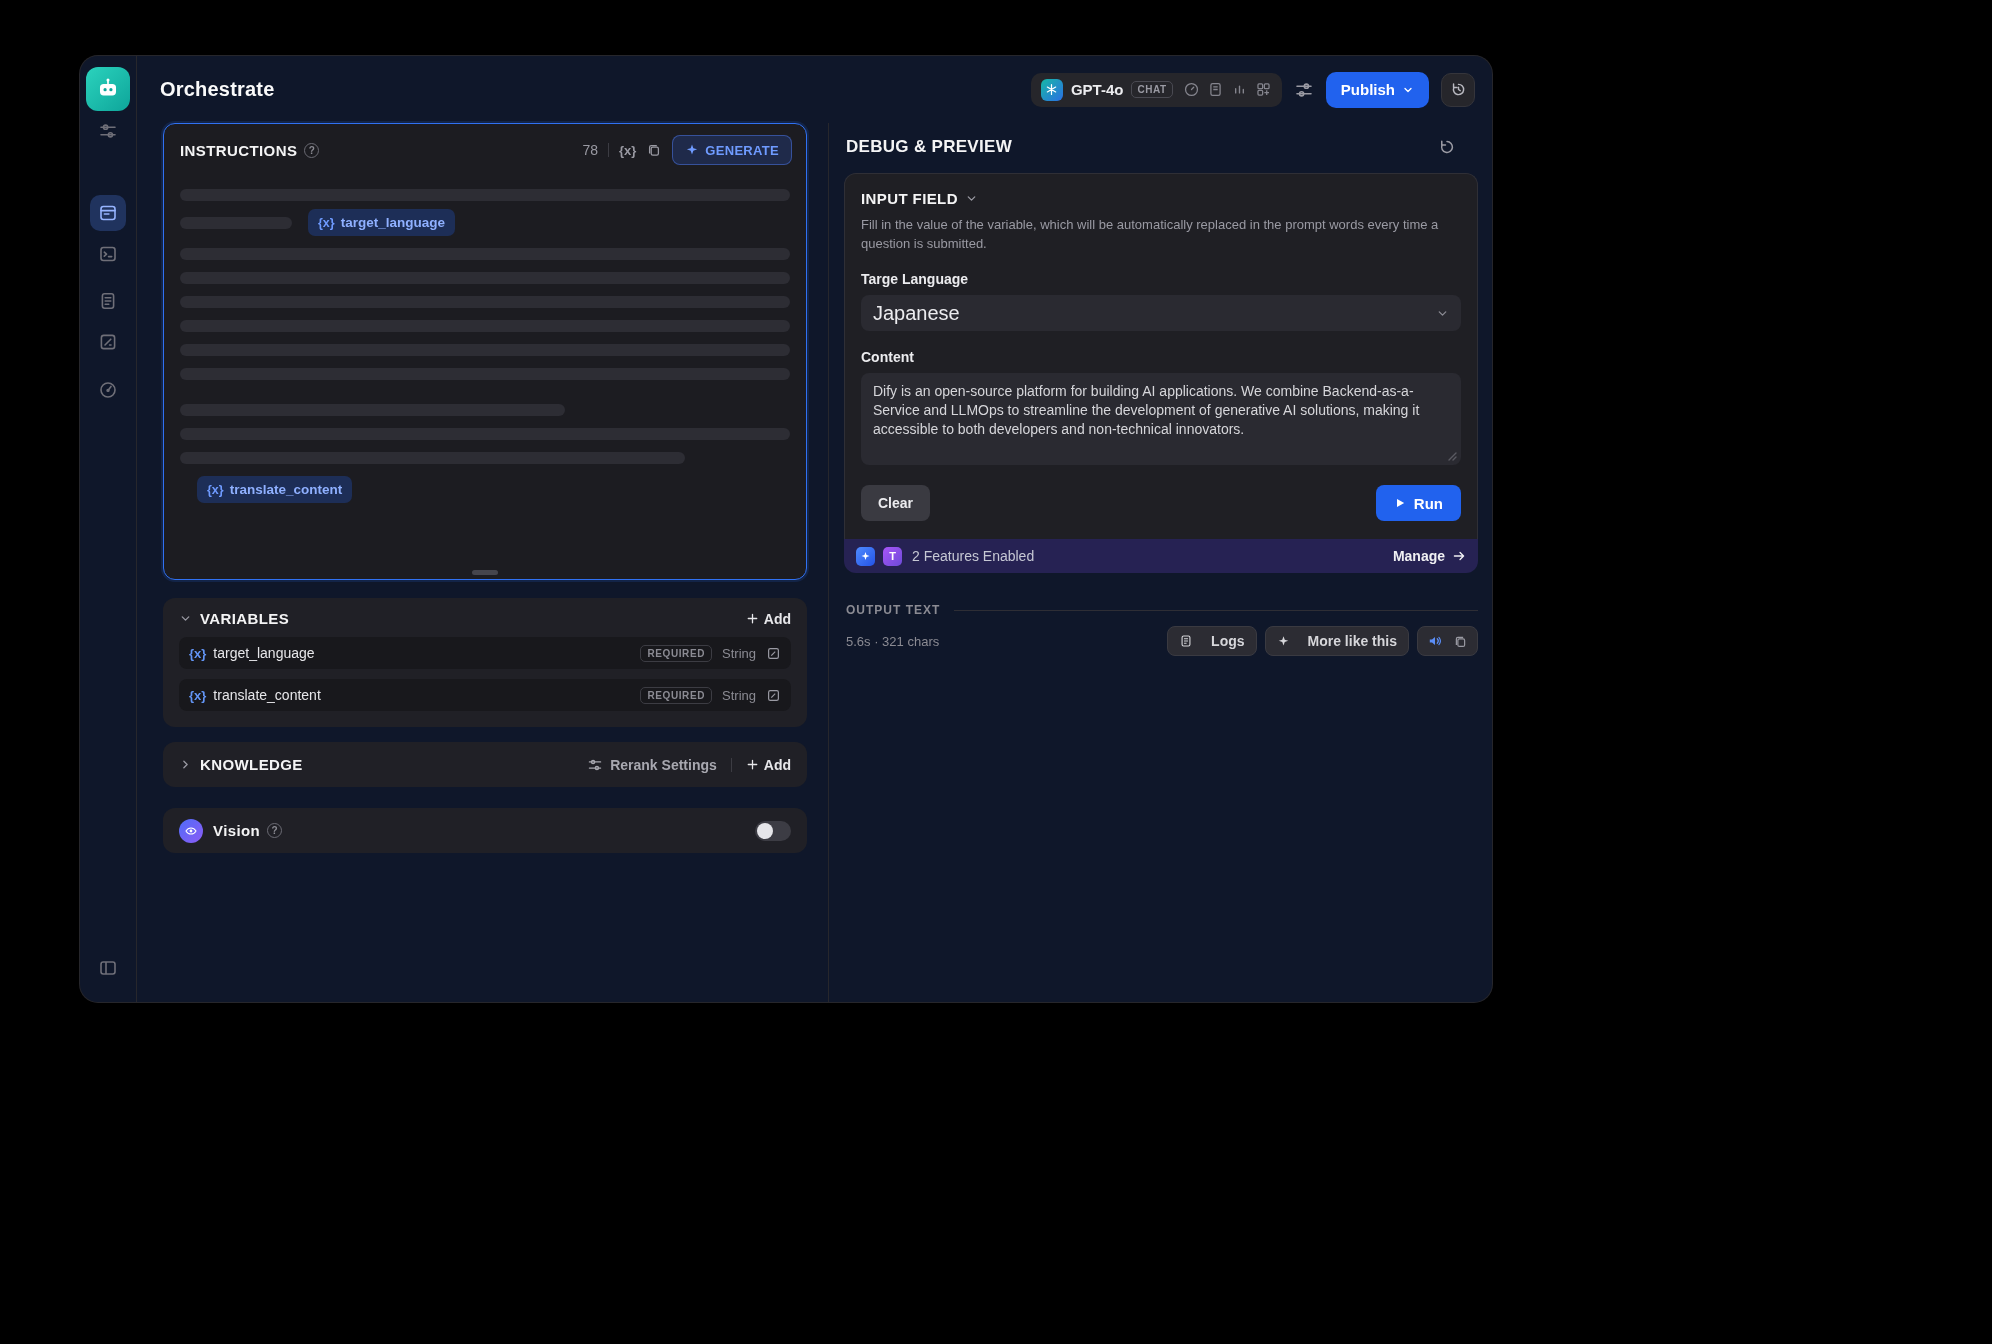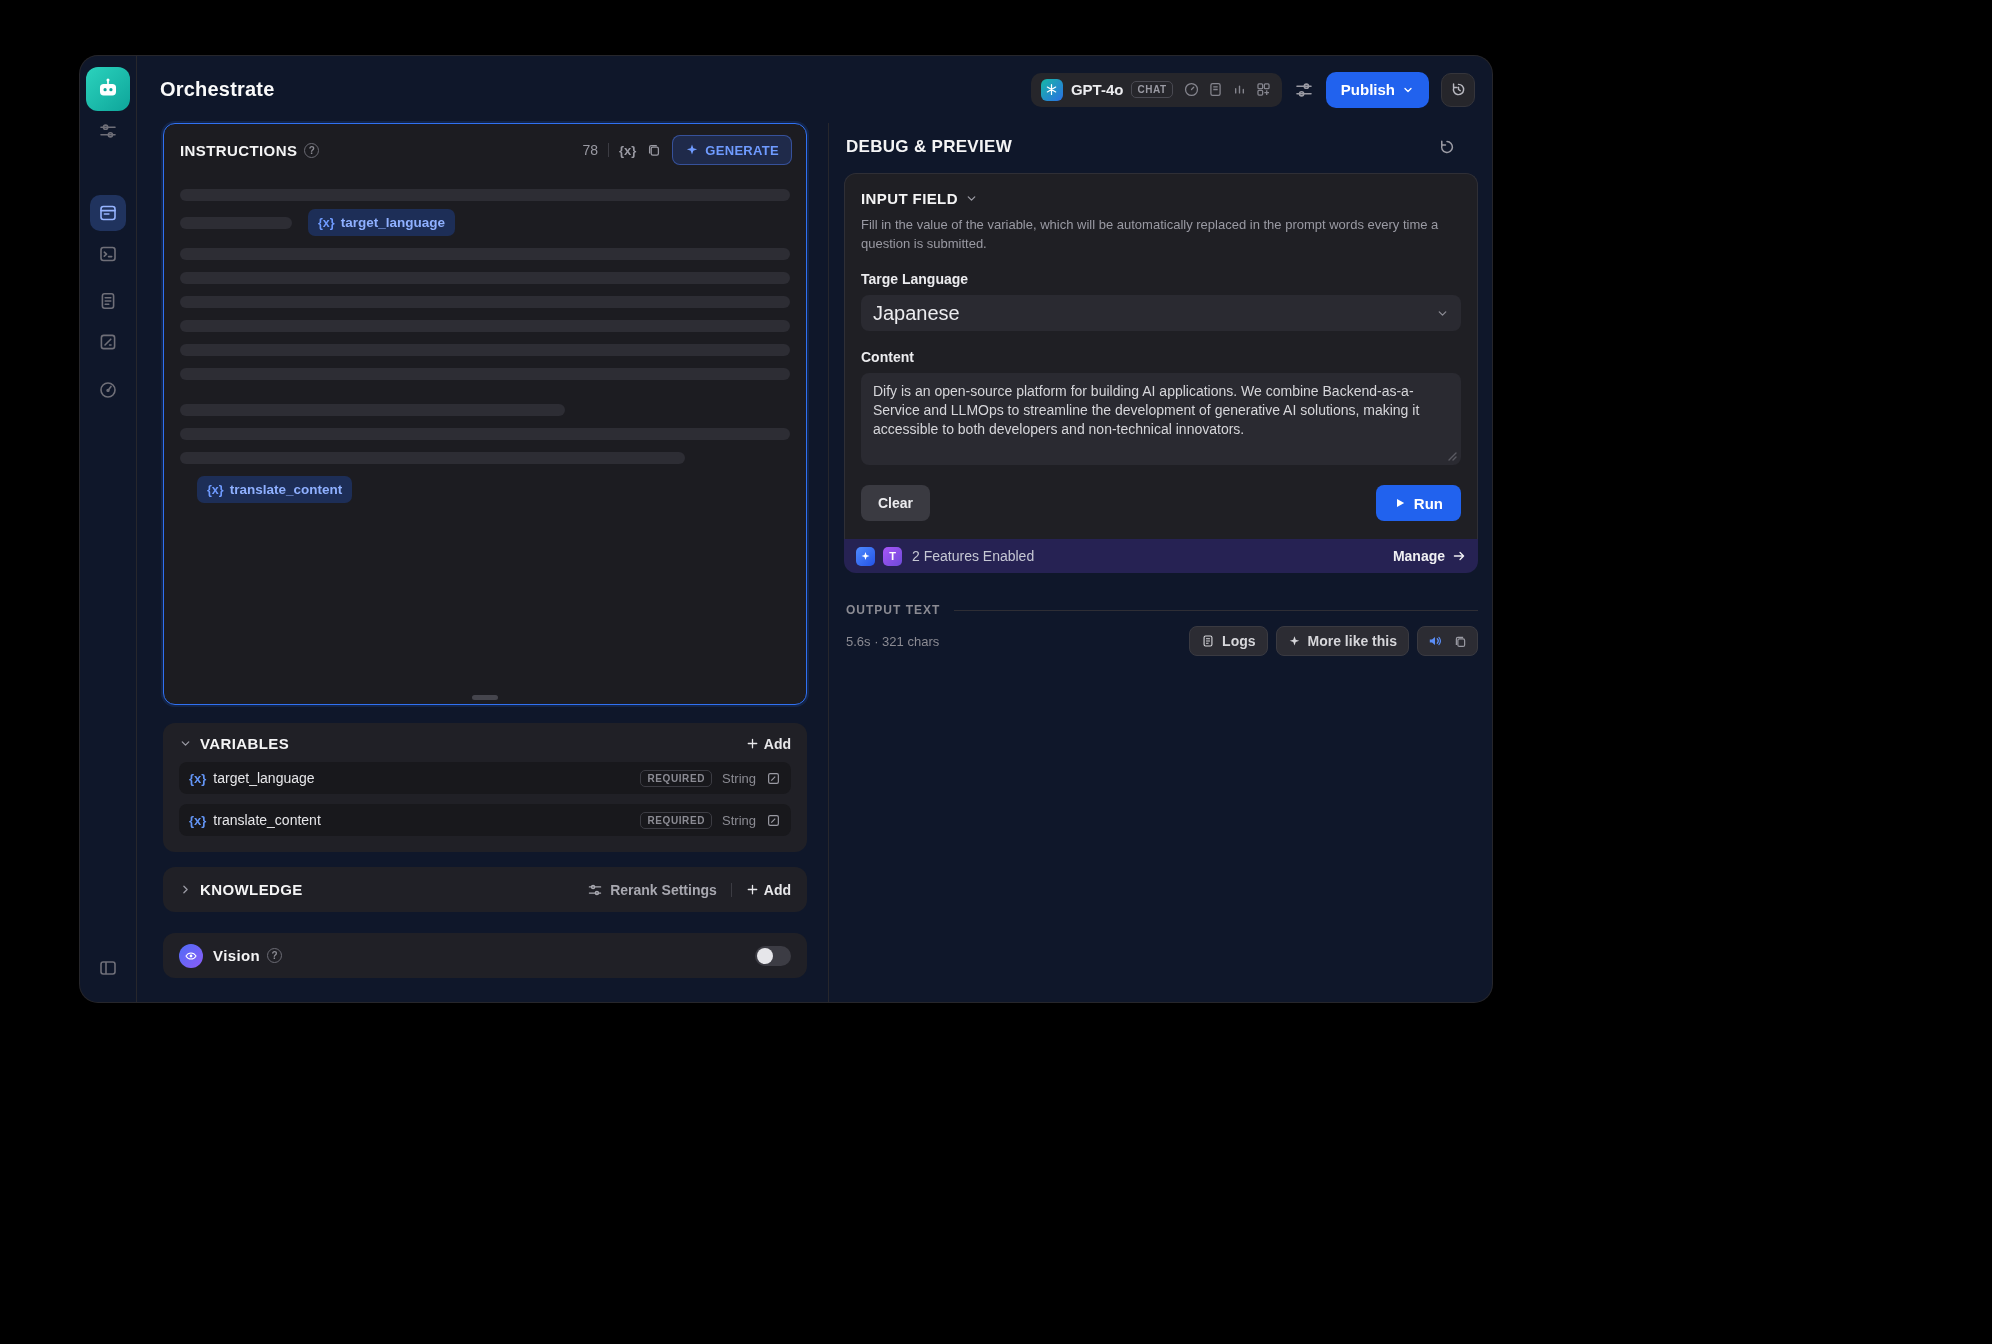--- a/index.html
+++ b/index.html
@@ -35,21 +35,21 @@
 
   .publish-btn{ height:36px; padding:0 15px; background:#2162ee; border:none; border-radius:10px; color:#fff; font-size:15px; font-weight:700; display:flex; align-items:center; gap:7px; cursor:pointer; font-family:inherit; }
   .history-btn{ width:34px; height:34px; border-radius:10px; background:#26262b; border:1px solid #35353b; color:#b9b9c0; display:flex; align-items:center; justify-content:center; cursor:pointer; }
 
   .body{ flex:1; display:flex; min-height:0; }
   .left-col{ width:691px; flex:0 0 691px; padding:0 21px 0 26px; }
   .v-divider{ width:1px; background:#27272c; }
   .right-col{ flex:1; min-width:0; }
 
   
-  .instructions{ position:relative; width:644px; height:582px; border:1px solid #3071f2; border-radius:12px; background:#1c1c21; box-shadow:0 0 0 2px rgba(48,113,242,0.15); }
+  .instructions{ position:relative; width:644px; height:457px; border:1px solid #3071f2; border-radius:12px; background:#1c1c21; box-shadow:0 0 0 2px rgba(48,113,242,0.15); }
   .ins-head{ display:flex; align-items:center; padding:11px 14px 8px 16px; }
   .sec-title{ font-size:15px; font-weight:700; color:#f4f4f5; letter-spacing:0.4px; }
   .help{ width:15px; height:15px; border:1.4px solid #6b6b74; border-radius:50%; color:#8b8b93; font-size:10px; font-weight:700; display:flex; align-items:center; justify-content:center; margin-left:7px; }
   .ins-head-right{ margin-left:auto; display:flex; align-items:center; gap:10px; }
   .char-count{ font-size:14px; color:#9a9aa3; }
   .mini-divider{ width:1px; height:14px; background:#3c3c43; }
   .token{ font-size:13px; font-weight:700; color:#9a9aa3; }
   .generate-btn{ height:30px; padding:0 12px; border-radius:8px; background:rgba(38,84,200,0.25); border:1px solid rgba(84,130,255,0.45); color:#6f9bff; font-size:13px; font-weight:700; letter-spacing:0.3px; display:flex; align-items:center; gap:6px; cursor:pointer; font-family:inherit; }
 
   .ins-body{ padding:4px 16px 0 16px; }
@@ -110,21 +110,21 @@
   .feat-text{ font-size:14px; color:#c6c8d4; margin-left:2px; }
   .manage{ margin-left:auto; display:flex; align-items:center; gap:7px; color:#f0f0f3; font-size:14px; font-weight:700; cursor:pointer; }
 
   .output-head{ margin:30px 14px 0 17px; display:flex; align-items:center; gap:14px; }
   .output-label{ font-size:12px; font-weight:700; letter-spacing:1px; color:#8b8b93; }
   .output-rule{ flex:1; height:1px; background:#2e2e35; }
   .output-card{ margin:14px 14px 0 15px; background:#212127; border-radius:12px; padding:11px 15px; font-size:15px; line-height:25px; color:#eaeaee; }
   .output-meta-row{ margin:9px 14px 0 17px; display:flex; align-items:center; }
   .output-meta{ font-size:13px; color:#8b8b93; }
   .output-actions{ margin-left:auto; display:flex; align-items:center; gap:8px; }
-  .tool-btn{ height:30px; padding:0 11px; background:#2c2c33; border:1px solid #3a3a41; border-radius:8px; color:#d6d6da; font-size:14px; font-weight:600; display:flex; align-items:center; gap:7px; cursor:pointer; font-family:inherit; }
+  .tool-btn{ height:30px; padding:0 11px; background:#2c2c33; border:1px solid #3a3a41; border-radius:8px; color:#d6d6da; font-size:14px; font-weight:600; display:flex; align-items:center; gap:18px; cursor:pointer; font-family:inherit; }
   .audio-pill{ height:30px; padding:0 9px; background:#2c2c33; border:1px solid #3a3a41; border-radius:8px; display:flex; align-items:center; gap:10px; }
   .speaker{ color:#5b8ef7; cursor:pointer; display:flex; }
   .clip{ color:#9a9aa3; cursor:pointer; display:flex; }
 </style>
 </head>
 <body>
 
 <div class="window">
 
   <aside class="sidebar">

